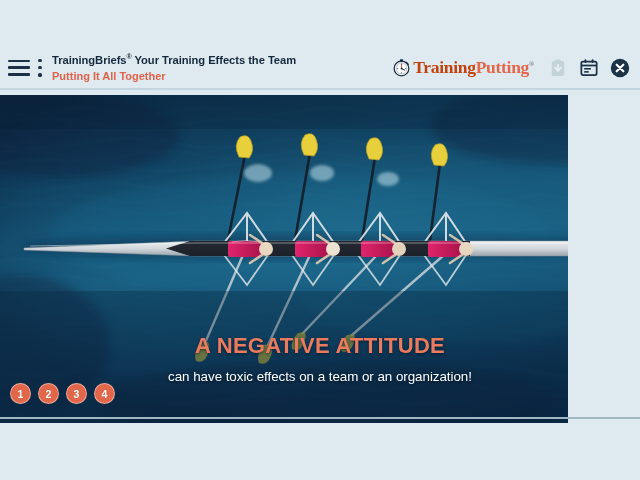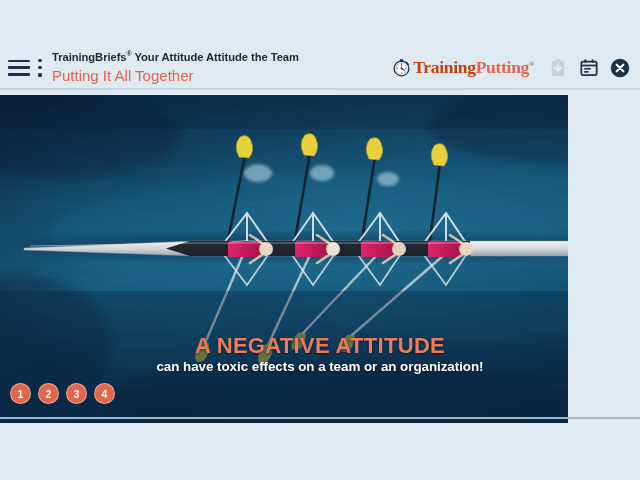--- a/index.html
+++ b/index.html
@@ -80,22 +80,22 @@
     font-weight: bold;
     color: #15293d;
     white-space: nowrap;
     letter-spacing: -0.05px;
   }
   .title-main sup {
     font-size: 7px;
     vertical-align: super;
   }
   .title-sub {
-    font-size: 15px;
-    font-weight: normal;
+    font-size: 11px;
+    font-weight: bold;
     color: #e0634a;
     white-space: nowrap;
     margin-top: 4px;
   }
 
   
   .logo {
     display: flex;
     align-items: center;
     flex: 0 0 auto;
@@ -176,23 +176,23 @@
     pointer-events: none;
   }
   .caption-head {
     font-size: 22px;
     font-weight: bold;
     color: #ec7b5e;
     letter-spacing: 0.3px;
     text-shadow: 0 1px 3px rgba(2,16,30,0.65);
   }
   .caption-sub {
-    margin-top: 0;
+    margin-top: 10px;
     font-size: 13.4px;
-    font-weight: bold;
+    font-weight: normal;
     color: #ffffff;
     letter-spacing: -0.05px;
     text-shadow: 0 1px 3px rgba(2,16,30,0.7);
   }
 
   
   .pager {
     position: absolute;
     left: 10px;
     top: 288px;
@@ -238,21 +238,21 @@
       <span></span>
     </div>
 
     <div class="kebab">
       <i></i>
       <i></i>
       <i></i>
     </div>
 
     <div class="title-block">
-      <div class="title-main"><span>TrainingBriefs</span><sup>®</sup><span> Your Attitude Attitude the Team</span></div>
+      <div class="title-main"><span>TrainingBriefs</span><sup>®</sup><span> Your Training Effects the Team</span></div>
       <div class="title-sub">Putting It All Together</div>
     </div>
 
     <div class="logo">
       <svg class="logo-mark" viewBox="0 0 40 40">
         <circle cx="20" cy="22" r="15.5" fill="#ffffff" stroke="#1b2f44" stroke-width="2.6"></circle>
         <rect x="16.5" y="2.5" width="7" height="4.2" rx="1.2" fill="#1b2f44"></rect>
         <rect x="18.2" y="5.5" width="3.6" height="3.2" fill="#1b2f44"></rect>
         <path d="M30 9 l4.2 4.2" stroke="#1b2f44" stroke-width="2.6" stroke-linecap="round"></path>
         <circle cx="20" cy="22" r="11.5" fill="none" stroke="#6e808d" stroke-width="1"></circle>

